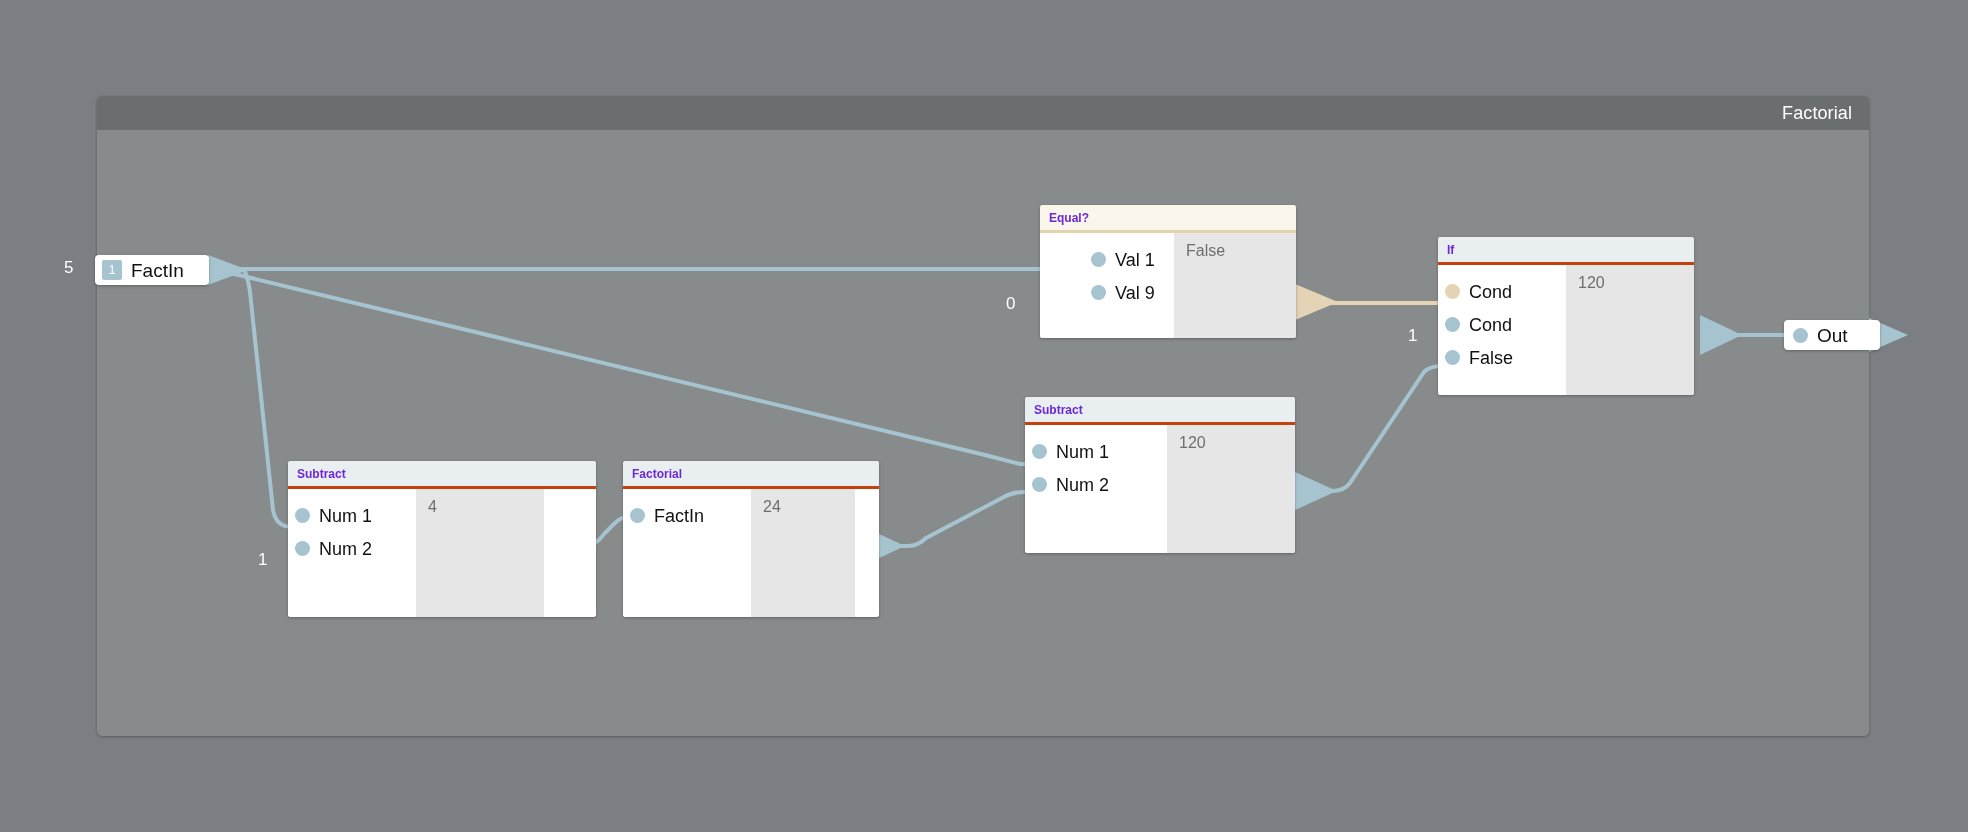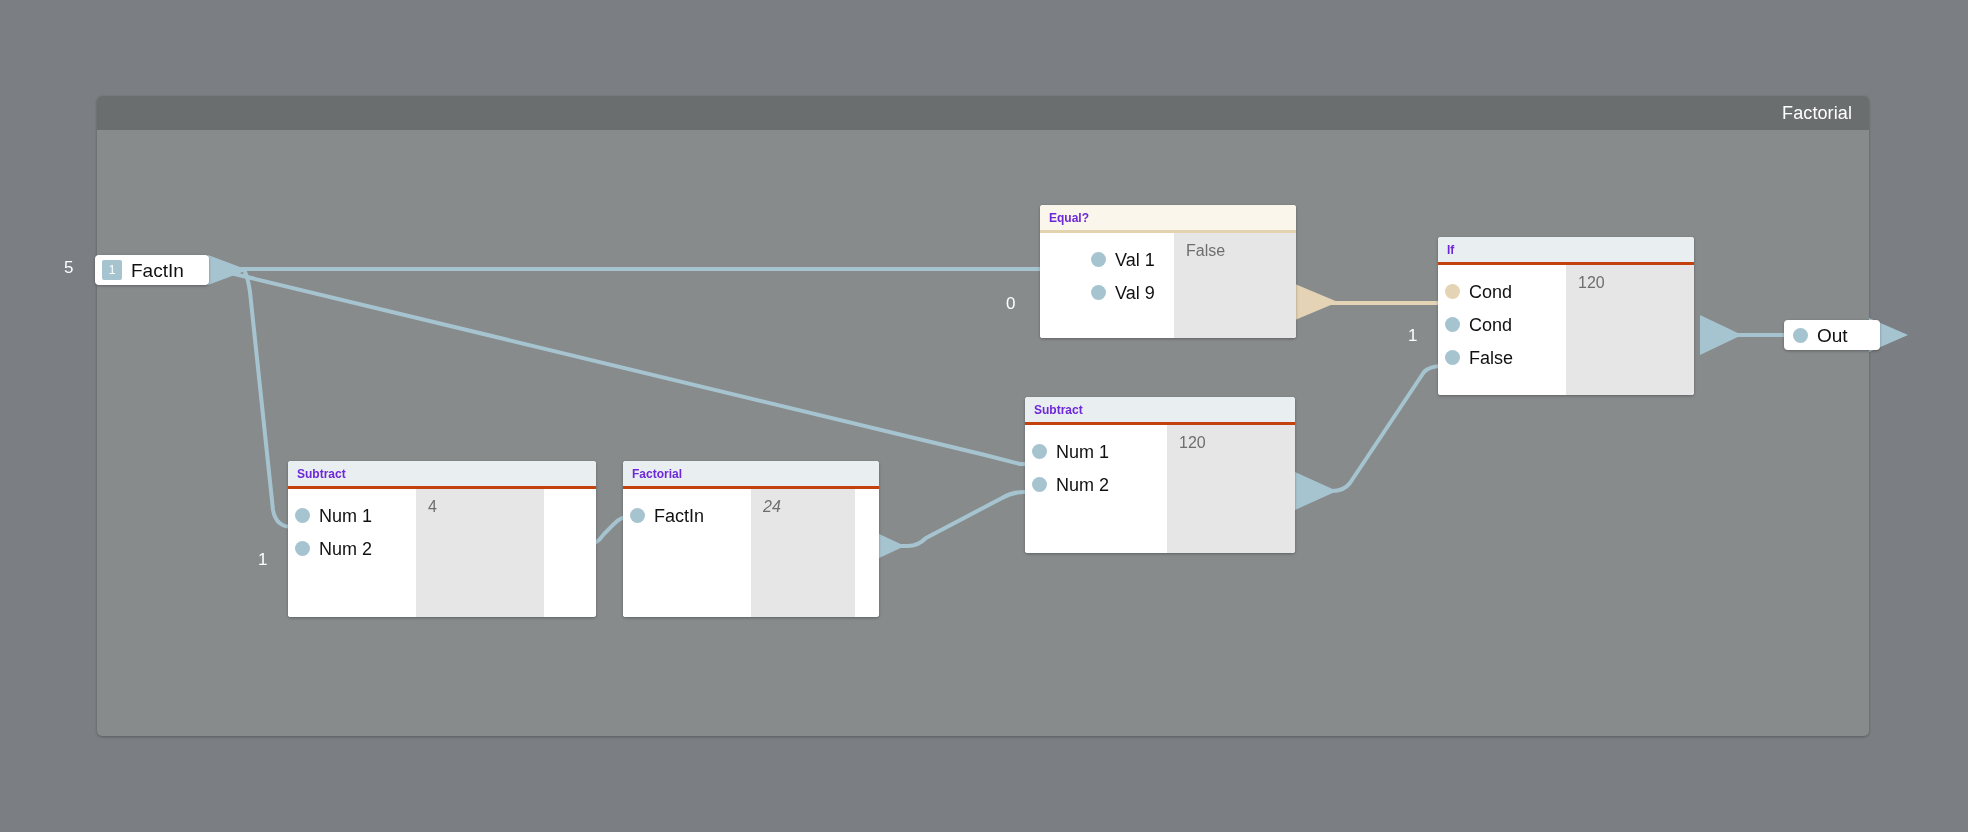--- a/index.html
+++ b/index.html
@@ -347,21 +347,21 @@
     <div class="node-header blue">
       <span>Factorial</span>
     </div>
     <div class="node-body">
       <div class="node-inputs" style="width:128px; height:128px;">
         <div class="port-row">
           <span class="port-dot"></span>
           <span class="port-label">FactIn</span>
         </div>
       </div>
-      <div class="node-output" style="width:104px; height:128px;font-style:italic;">
+      <div class="node-output" style="width:104px; height:128px;">
         <div class="output-value">24</div>
       </div>
     </div>
   </div>
 
   <div class="io-node" id="io-out" style="left:1784px; top:320px; width:96px;">
     <div class="io-dot"></div>
     <div class="io-label">Out</div>
   </div>
 

